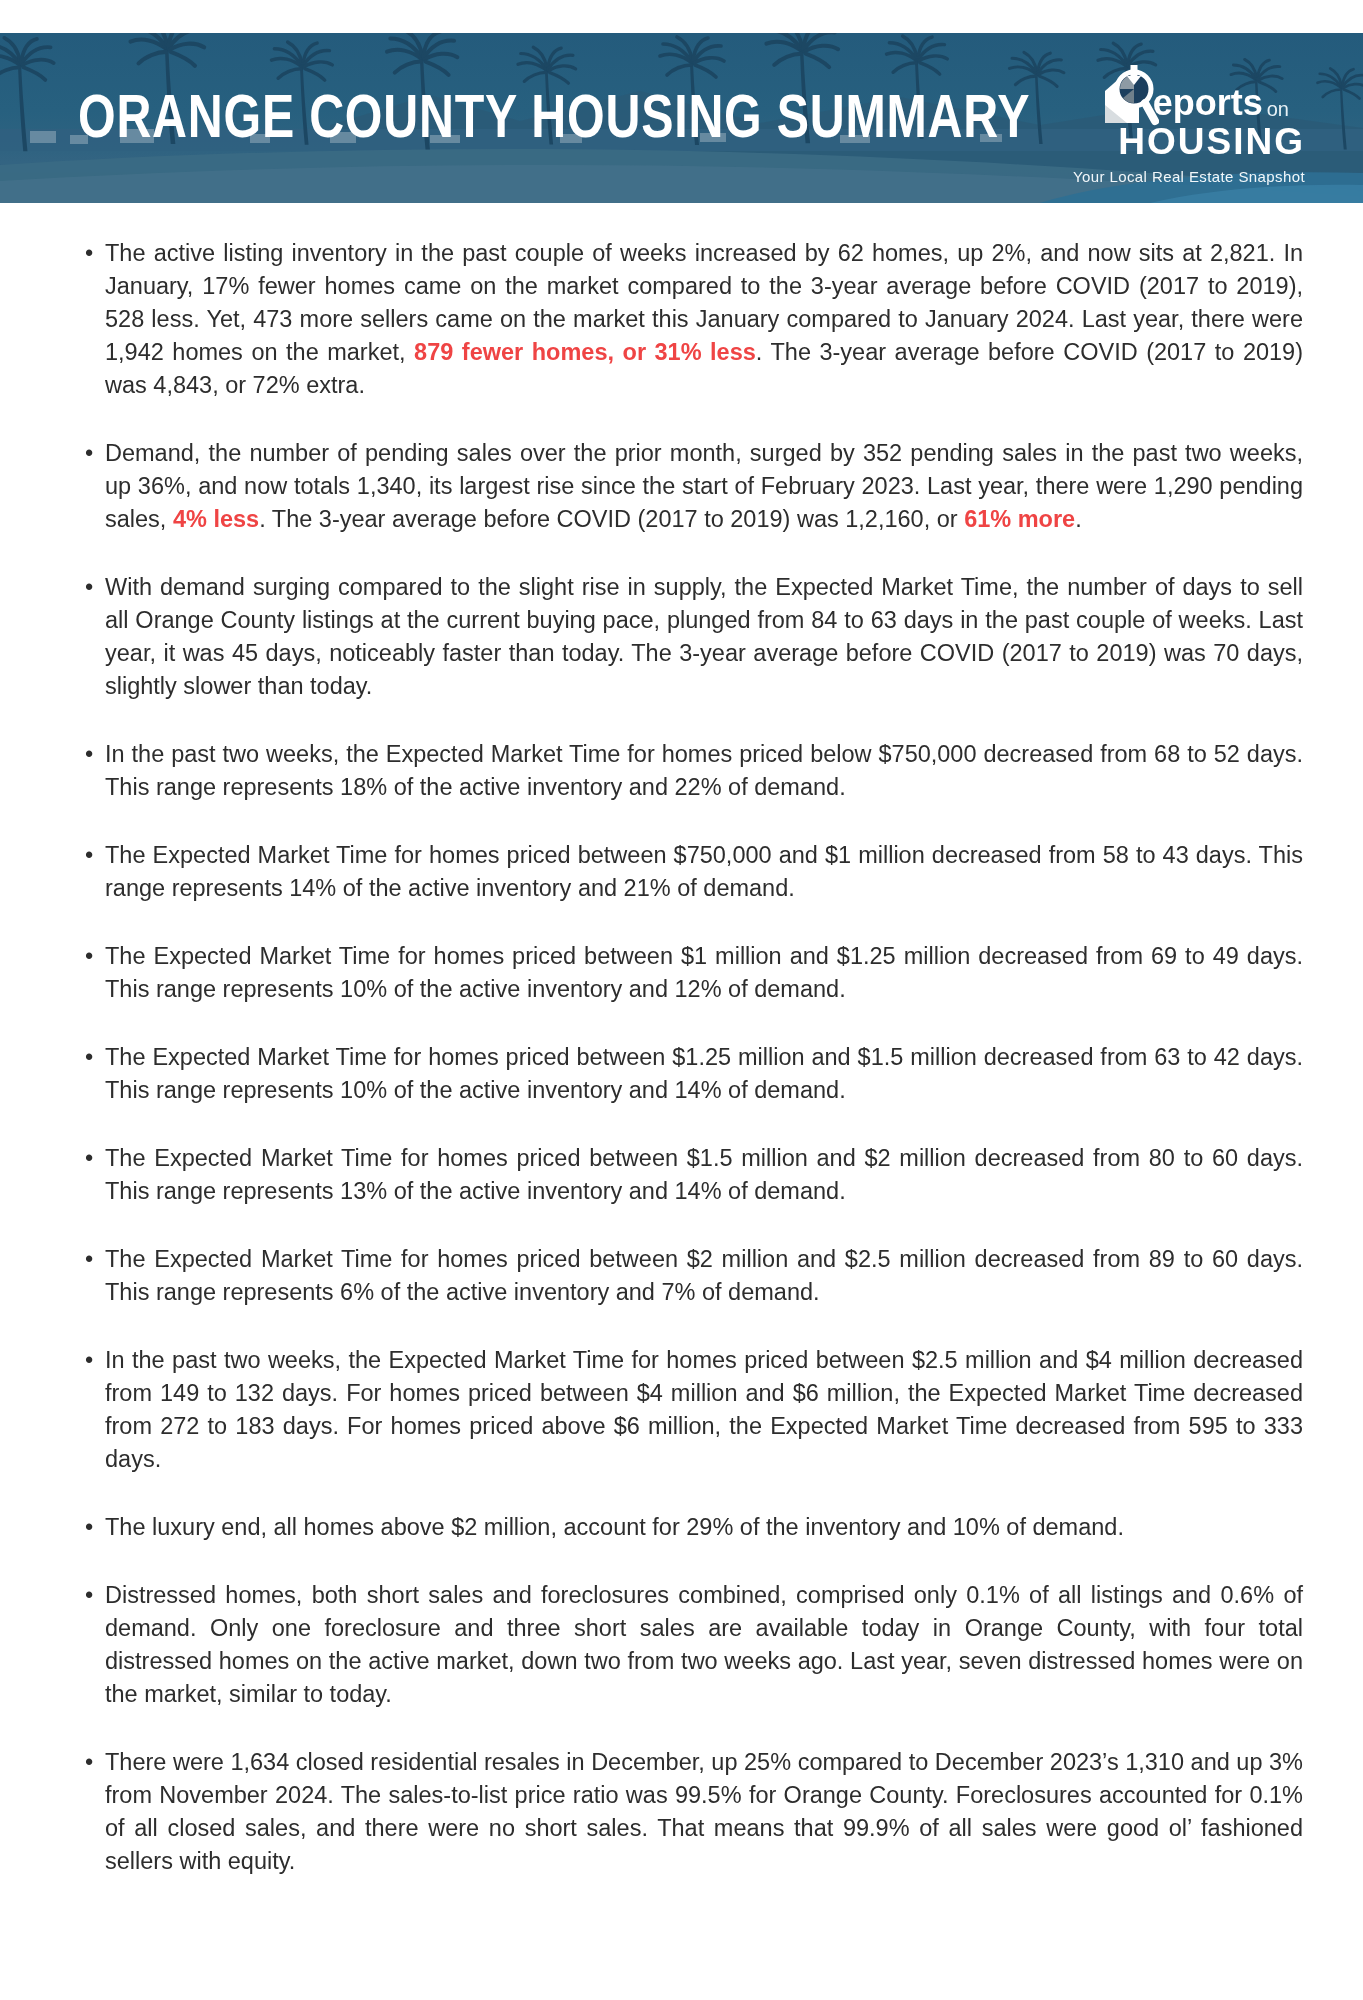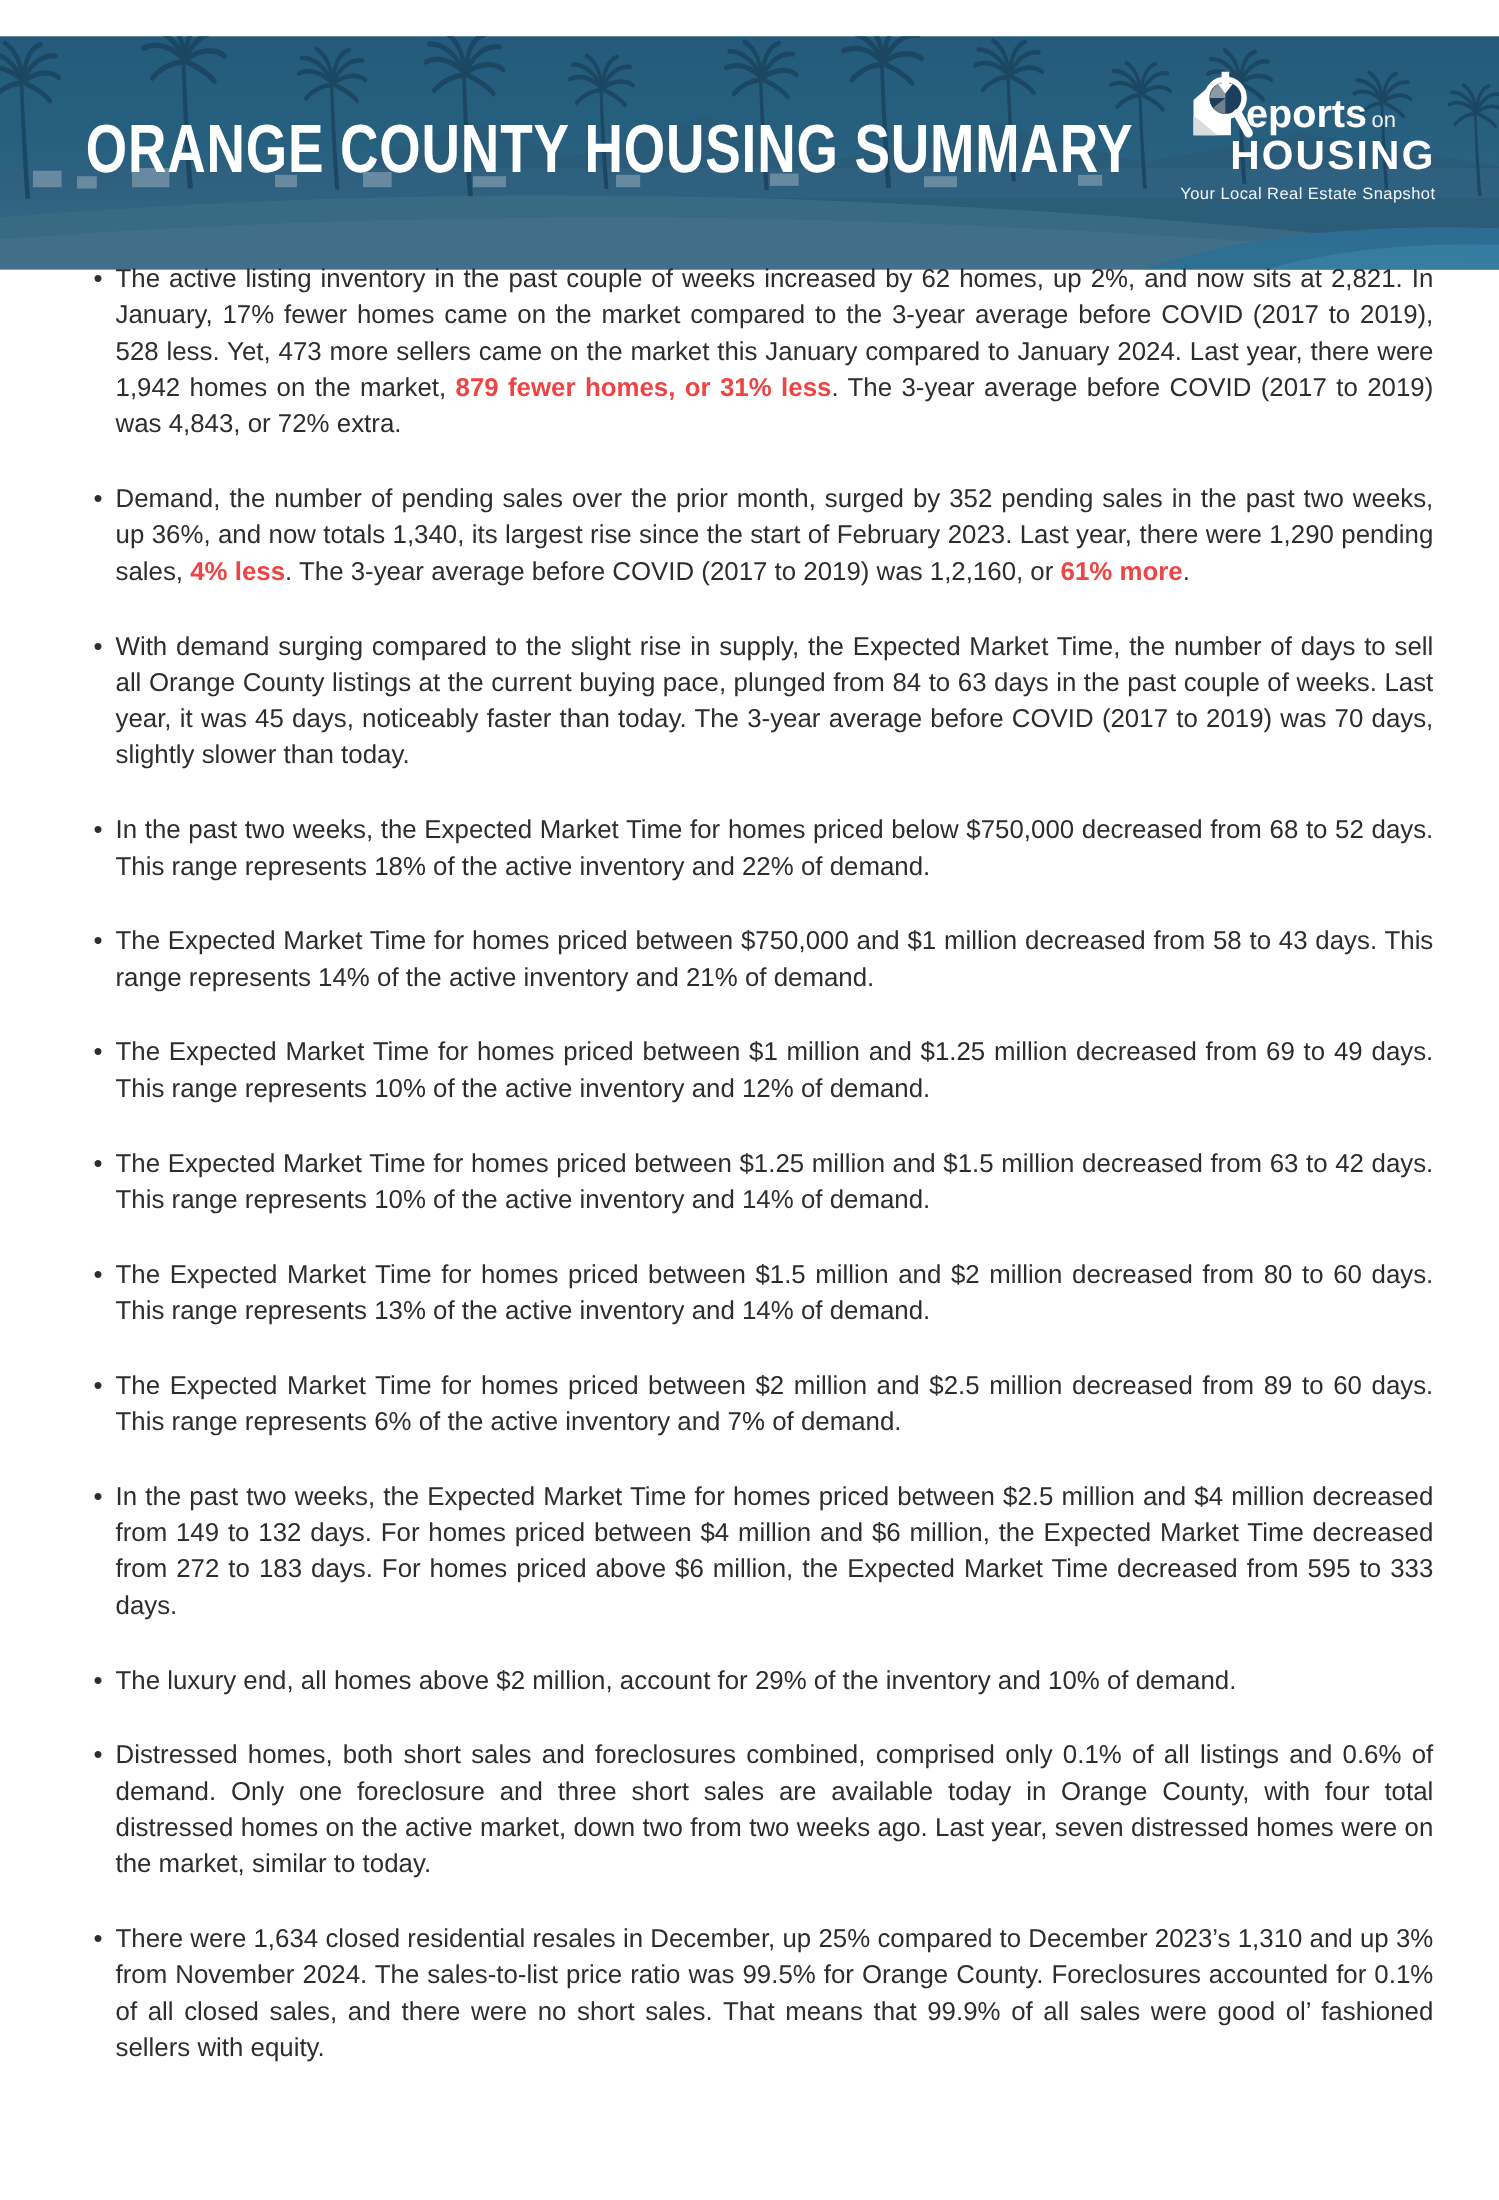--- a/index.html
+++ b/index.html
@@ -3,37 +3,37 @@
 <meta charset="utf-8">
 <style>
   html,body{margin:0;padding:0;background:#ffffff;}
   body{
     width:1363px;height:2000px;position:relative;overflow:hidden;
     font-family:"Liberation Sans","DejaVu Sans",sans-serif;
     -webkit-font-smoothing:antialiased;
   }
   
   .banner{
-    position:absolute;left:0;top:33px;width:1363px;height:212px;
+    position:absolute;left:0;top:33px;width:1363px;height:170px;
     background:linear-gradient(180deg,#245b7c 0%,#27607f 45%,#2c6280 62%,#336482 76%,#32617d 88%,#35647e 100%);
     overflow:hidden;
   }
   .banner svg.scene{position:absolute;left:0;top:0;width:100%;height:100%;display:block;}
   .banner-title{
     position:absolute;left:78px;top:50%;transform:translateY(-54%);
     color:#ffffff;font-weight:700;font-size:62px;line-height:1;
     white-space:nowrap;letter-spacing:1px;
   }
   .banner-title .squeeze{display:inline-block;transform:scaleX(0.78);transform-origin:left center;}
   
   .logo{
     position:absolute;right:56px;top:22px;width:266px;color:#ffffff;
     display:flex;flex-direction:column;align-items:flex-end;line-height:1;
   }
-  .logo-row1{display:flex;align-items:flex-end;margin-right:38px;}
+  .logo-row1{display:flex;align-items:flex-end;margin-right:18px;}
   .logo-icon{width:58px;height:66px;margin-right:-6px;position:relative;top:10px;}
   .logo-reports{font-size:36px;font-weight:600;letter-spacing:0;}
   .logo-on{font-size:20px;font-weight:400;margin-left:4px;position:relative;top:-2px;color:#e8f1f6;}
   .logo-housing{font-size:37px;font-weight:700;letter-spacing:2px;margin-top:2px;margin-right:2px;}
   .logo-tagline{font-size:15px;font-weight:400;letter-spacing:.4px;margin-top:9px;margin-right:2px;color:#f2f7fa;}
   
   .content{
     position:absolute;left:0;top:203px;width:1363px;
     padding:34px 60px 0 85px;box-sizing:border-box;
   }

